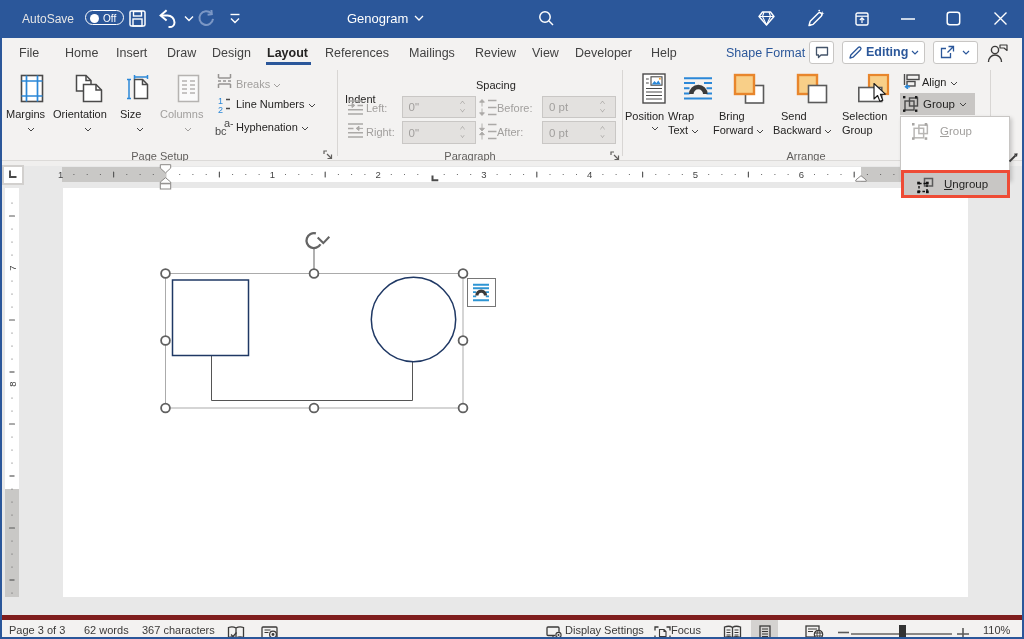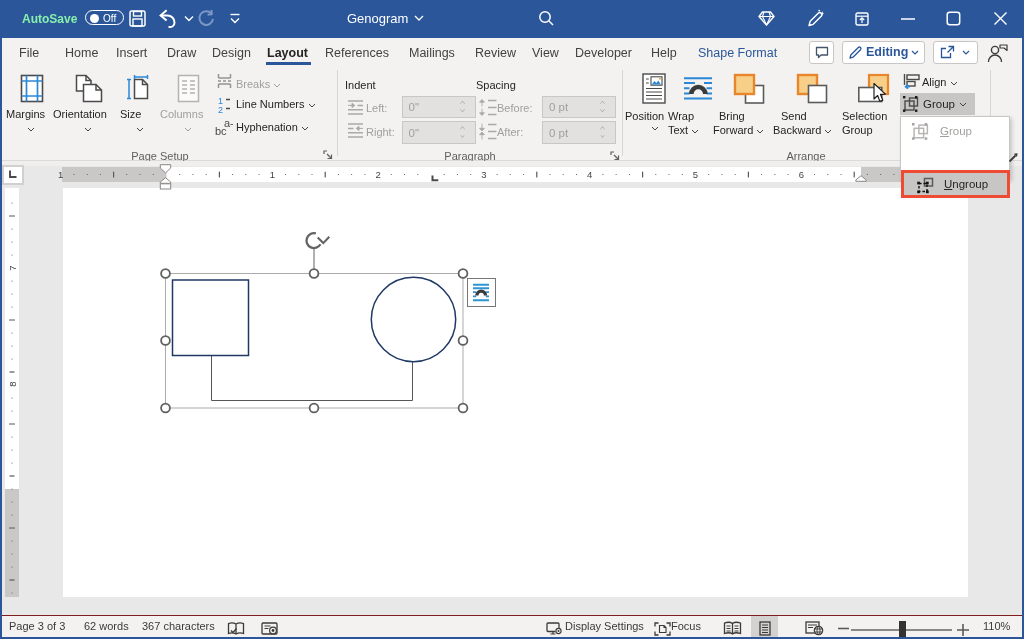--- a/index.html
+++ b/index.html
@@ -2,31 +2,31 @@
 <html><head>
 <meta charset="utf-8">
 <style>
   * { margin:0; padding:0; box-sizing:border-box; }
   html,body { width:1024px; height:639px; overflow:hidden; }
   body { font-family:"Liberation Sans", sans-serif; position:relative; background:#e8e8e8; }
   .abs { position:absolute; }
 
   
   #titlebar { position:absolute; left:0; top:0; width:1024px; height:38px; background:#2b579a; color:#fff; }
-  #autosave { position:absolute; left:22px; top:12px; font-size:12px; color:#86efac;font-weight:bold; }
+  #autosave { position:absolute; left:22px; top:12px; font-size:12px; color:#e5e5e5; }
   #toggle { position:absolute; left:85px; top:10px; width:39px; height:15px; border:1.2px solid #fff; border-radius:8px; }
   #toggle .knob { position:absolute; left:3.5px; top:2.5px; width:9px; height:9px; background:#fff; border-radius:50%; }
   #toggle .off { position:absolute; left:17px; top:1.5px; font-size:10px; color:#fff; }
   #doctitle { position:absolute; left:347px; top:11px; font-size:13px; color:#fff; }
 
   
   #tabrow { position:absolute; left:0; top:38px; width:1024px; height:28px; background:#f3f2f1; }
   .tab { position:absolute; top:7.5px; font-size:12.5px; color:#424242; white-space:nowrap; }
   .tab.sel { font-weight:bold; color:#252423;text-align:right; }
-  .tab.blue { color:#2b579a; }
+  .tab.blue { color:#2b579a;margin-left:28px; }
   #layout-underline { position:absolute; left:266px; top:23.5px; width:45px; height:3px; background:#2b579a; }
   .tbtn { position:absolute; top:3px; height:23px; background:#fff; border:1px solid #c8c6c4; border-radius:3px; }
 
   
   #ribbon { position:absolute; left:0; top:66px; width:1024px; height:95px; background:#f3f2f1; border-bottom:1px solid #dcdad8; }
   .glabel { position:absolute; top:84px; font-size:11px; color:#605e5c; text-align:center; }
   .gsep { position:absolute; top:4px; height:86px; width:1px; background:#d8d6d4; }
   .bigtxt { position:absolute; font-size:11px; color:#252423; white-space:nowrap; }
   .graytxt { color:#a19f9d !important; }
   .spinbox { position:absolute; width:74px; height:22.5px; background:#e3e1df; border:1px solid #c9c7c5; }
@@ -38,21 +38,21 @@
     background:#a5a3a1; clip-path:polygon(0 100%,12% 100%,50% 30%,88% 100%,100% 100%,50% 0); }
   .spinbox i::after { content:""; position:absolute; left:3.5px; bottom:4px; width:5px; height:3.5px;
     background:#a5a3a1; clip-path:polygon(0 0,12% 0,50% 70%,88% 0,100% 0,50% 100%); }
 
   
   #docarea { position:absolute; left:0; top:161px; width:1024px; height:454px; background:#e8e8e8; }
   #page { position:absolute; left:63px; top:27px; width:905px; height:409px; background:#fff; }
   #tabsel { position:absolute; left:2px; top:4px; width:22px; height:20px; background:#fff; border:2px solid #d2d0ce; }
 
   
-  #statusbar { position:absolute; left:0; top:615px; width:1024px; height:22px; background:#f3f2f1; border-top:1px solid #7f1d1d; font-size:11px; color:#3b3a39; }
+  #statusbar { position:absolute; left:0; top:615px; width:1024px; height:22px; background:#f3f2f1; border-top:5px solid #7f1d1d; font-size:11px; color:#3b3a39; }
   #statusbar span { position:absolute; top:4px; white-space:nowrap; }
 
   
   #wb-l { position:absolute; left:0; top:0; width:2px; height:639px; background:#2b579a; z-index:50; }
   #wb-r { position:absolute; right:0; top:0; width:2px; height:639px; background:#2b579a; z-index:50; }
   #wb-b { position:absolute; left:0; top:637px; width:1024px; height:2px; background:#2b579a; z-index:50; }
 
   
   #groupbtn { position:absolute; left:900px; top:93px; width:75px; height:22px; background:#c8c6c4; }
   #menu { position:absolute; left:900px; top:115.5px; width:110px; height:64px; background:#fff; border:1px solid #c8c6c4; box-shadow:2px 2px 4px rgba(0,0,0,.18); z-index:40; }
@@ -227,21 +227,21 @@
   <div class="bigtxt" style="left:236px;top:55px">Hyphenation <svg width="8" height="5" viewBox="0 0 8 5">
         <path d="M1 1l3 3 3-3" stroke="#444" fill="none"></path>
       </svg></div>
 
   <div class="glabel" style="left:110px;width:100px">Page Setup</div>
   <svg class="abs" style="left:322px;top:83px" width="11" height="11" viewBox="0 0 11 11">
     <path d="M2 5 v-3 h3 M5 5 l4 4 M9.5 5.5 v4 h-4" stroke="#605e5c" stroke-width="1.2" fill="none"></path>
   </svg>
   <div class="gsep" style="left:337px"></div>
 
-  <div class="bigtxt" style="left:345px;top:13px">Indent</div>
+  <div class="bigtxt" style="left:345px;top:27px">Indent</div>
   <div class="bigtxt" style="left:476px;top:13px">Spacing</div>
 
   <svg class="abs" style="left:347.5px;top:33.5px" width="16" height="15" viewBox="0 0 16 15">
     <path d="M0 1 h15 M9.5 5.4 h5.5 M0 9.8 h15 M0 14 h15" stroke="#aba9a7" stroke-width="1.5" fill="none"></path>
     <path d="M0 5.4 h5 M4 3.3 l2.8 2.1 -2.8 2.1 z" stroke="#aba9a7" fill="#aba9a7" stroke-width="1"></path>
   </svg>
   <div class="bigtxt graytxt" style="left:366px;top:36px">Left:</div>
   <div class="spinbox" style="left:401.5px;top:29.5px">
       <span>0"</span>
       <i></i>

